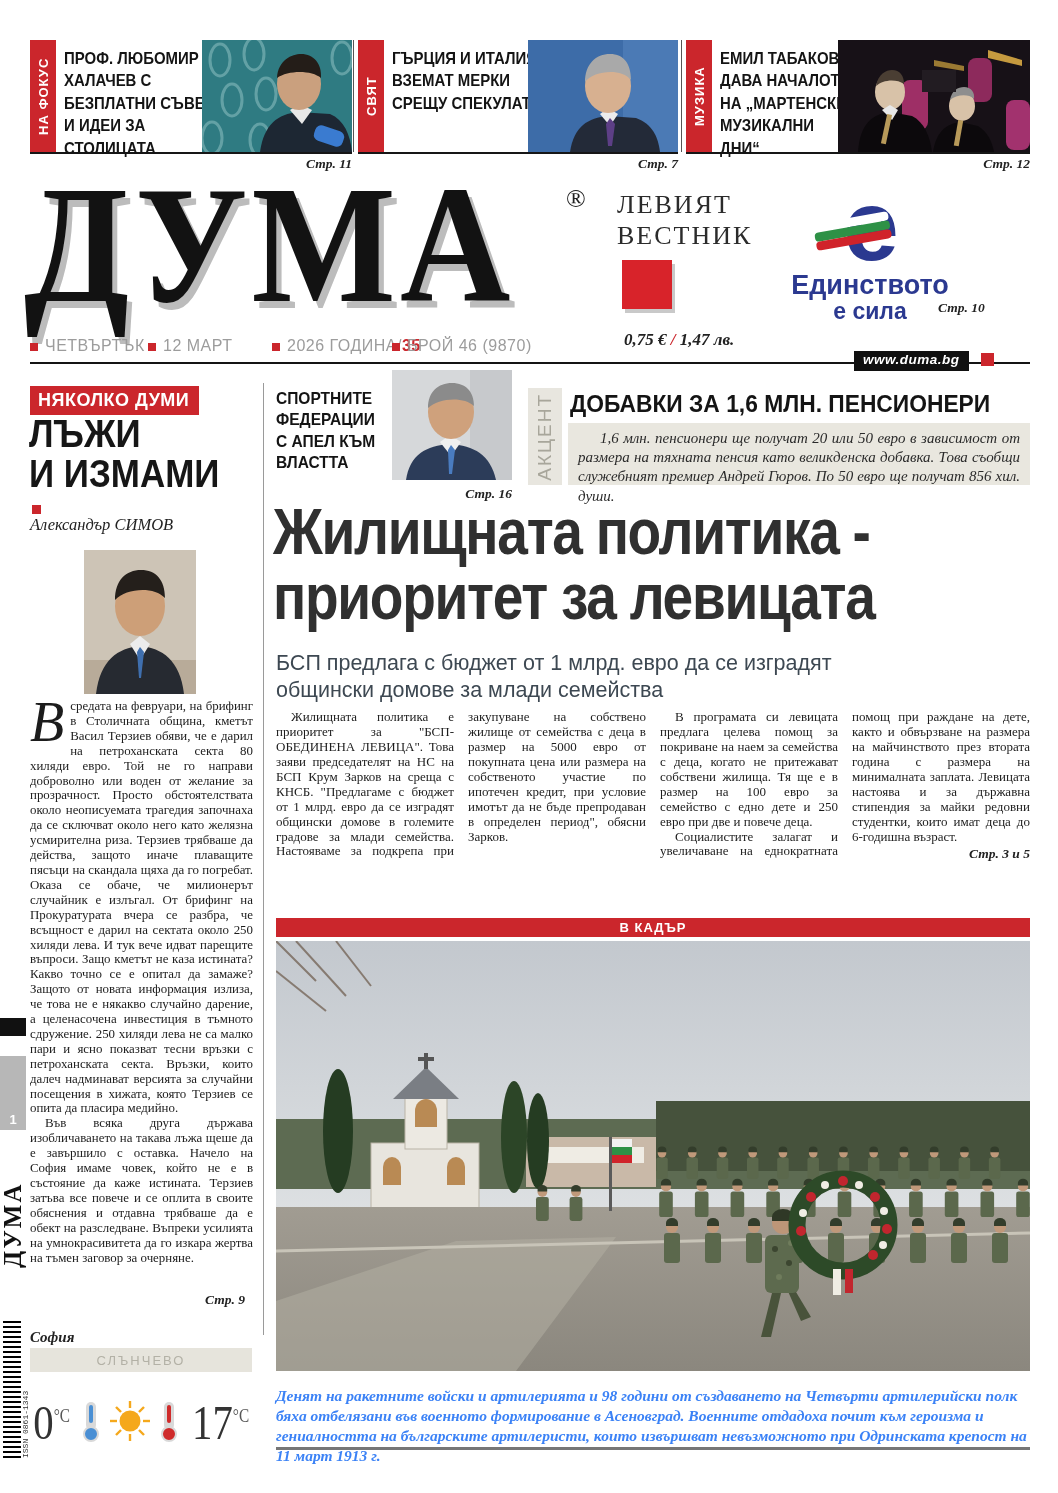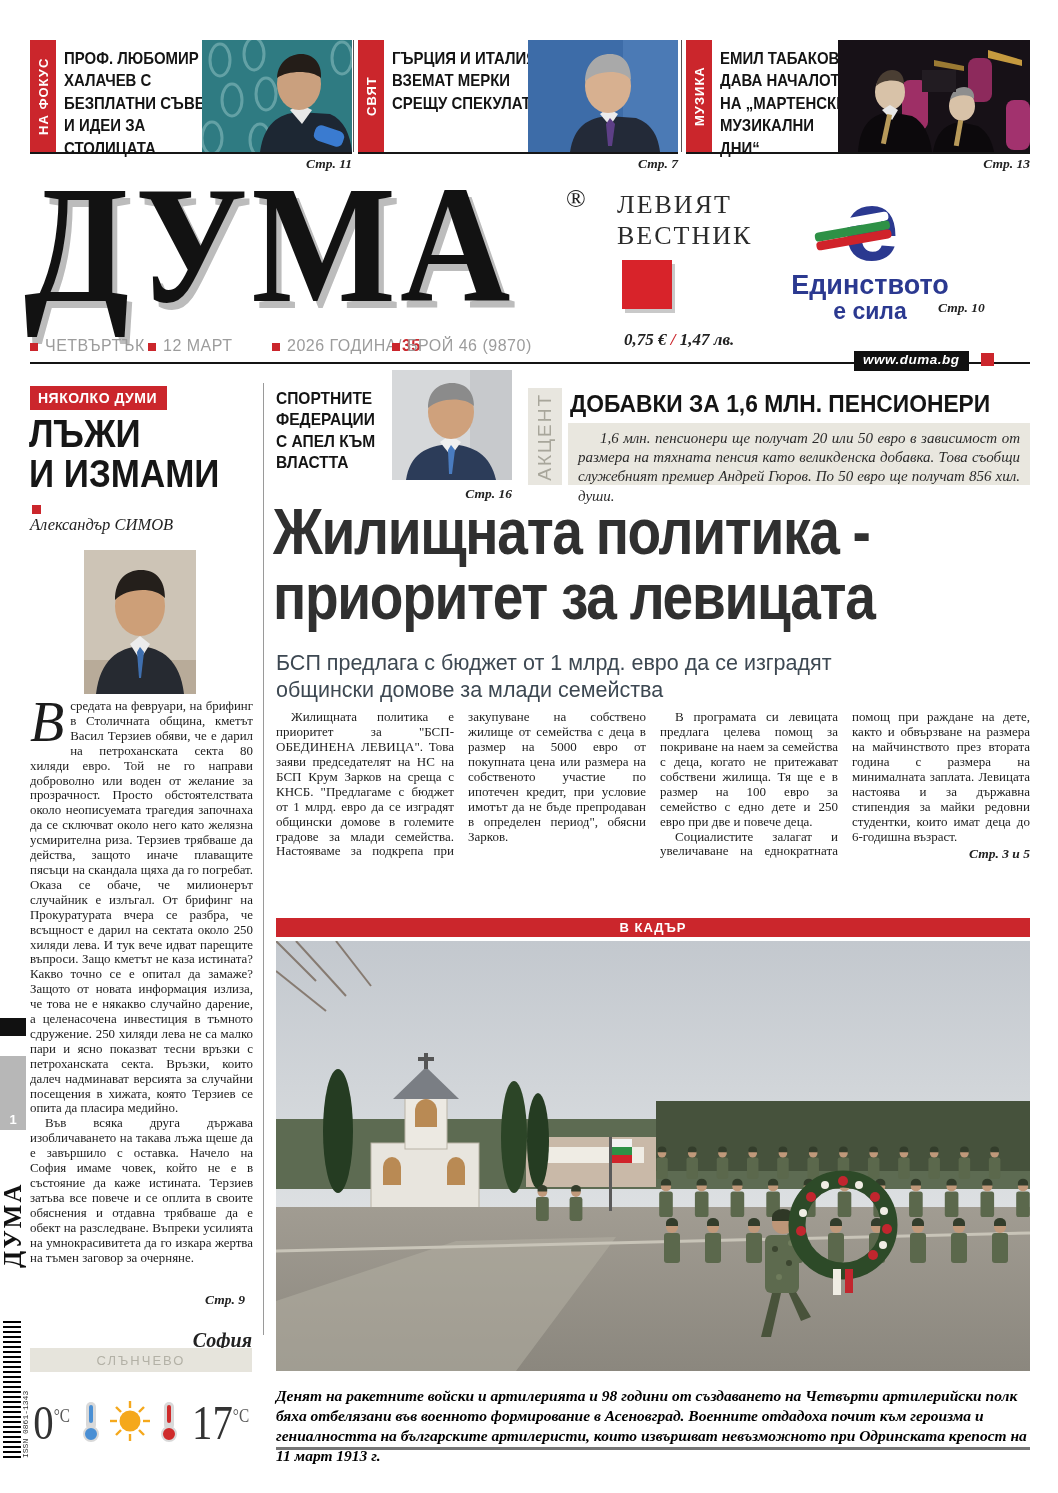--- a/index.html
+++ b/index.html
@@ -37,36 +37,36 @@
   .logo-ref{position:absolute;left:938px;top:300px;}
   .www{position:absolute;left:854px;top:351px;background:#101010;color:#fff;font-family:"Liberation Sans",sans-serif;
         font-weight:bold;font-style:italic;font-size:13.5px;padding:1px 9px 4px 9px;letter-spacing:.5px;z-index:3;}
   .www-sq{position:absolute;left:981px;top:353px;width:13px;height:13px;background:#cb262c;z-index:3;}
   .dateline{position:absolute;top:337px;font-family:Liberation Sans, sans-serif;font-size:16px;color:#9c9c9c;letter-spacing:.5px;}
   .dl-sq{display:inline-block;width:8px;height:8px;background:#cb262c;margin-right:7px;}
   .mast-rule{position:absolute;left:30px;top:362px;width:1000px;height:2px;background:#141414;}
 
   
   .oped-kicker{position:absolute;left:30px;top:386px;background:#cb262c;color:#fff;
-        font-family:"Liberation Sans",sans-serif;font-weight:bold;font-size:14px;letter-spacing:.5px;
+        font-family:"Liberation Sans",sans-serif;font-weight:bold;font-size:18px;letter-spacing:.5px;
         padding:4px 10px 4px 8px;}
   .oped-head{position:absolute;left:29px;top:414px;font-family:"Liberation Sans",sans-serif;font-weight:bold;
         font-size:38px;line-height:1.06;color:#161616;transform:scaleX(.92);transform-origin:left top;}
   .oped-bullet{position:absolute;left:32px;top:505px;width:9px;height:9px;background:#cb262c;}
   .byline{position:absolute;left:30px;top:515px;font-style:italic;font-size:16.5px;color:#222;}
   .oped-body{position:absolute;left:30px;top:699px;width:223px;height:592px;overflow:hidden;
         font-size:12.9px;line-height:1.155;text-align:justify;color:#1c1c1c;}
   .oped-body p{margin:0;}
   .oped-body p + p{text-indent:15px;}
   .dropcap{float:left;font-size:56px;line-height:.78;font-style:italic;padding:2px 6px 0 0;color:#1c1c1c;}
   .oped-ref{position:absolute;left:30px;top:1292px;width:215px;text-align:right;}
   .col-divider{position:absolute;left:263px;top:383px;width:1px;height:952px;background:#9a9a9a;}
 
   
-  .weather-city{position:absolute;left:30px;top:1329px;width:222px;text-align:right;font-weight:bold;font-style:italic;font-size:20px;color:#222;}
+  .weather-city{position:absolute;left:30px;top:1329px;width:222px;text-align:left;font-weight:bold;font-style:italic;font-size:15px;color:#222;}
   .weather-bar{position:absolute;left:30px;top:1348px;width:222px;height:24px;background:#e6e4dc;
         display:flex;align-items:center;justify-content:center;font-family:"Liberation Sans",sans-serif;
         font-size:13px;letter-spacing:2px;color:#b3b1a6;}
   .weather-row{position:absolute;left:30px;top:1378px;width:224px;height:90px;display:flex;align-items:center;justify-content:space-between;}
   .temp{font-family:"Liberation Serif",serif;font-size:48px;color:#333;line-height:1;transform:scaleX(.85);}
   .temp sup{font-size:18px;color:#555;}
   .thermo{width:10px;height:28px;border-radius:5px;background:#d9d9d9;position:relative;margin:0 6px 14px 6px;}
   .thermo::before{content:"";position:absolute;left:3px;top:3px;width:4px;height:18px;border-radius:2px;background:var(--tc);}
   .thermo::after{content:"";position:absolute;left:-3px;bottom:-12px;width:12px;height:12px;border-radius:50%;
         background:var(--tc);border:2px solid #d9d9d9;}
@@ -99,21 +99,21 @@
   .article .art-ref{text-align:right;text-indent:0;margin-top:2px;}
 
   
   .vkadr{position:absolute;left:276px;top:918px;width:754px;height:19px;background:#cb262c;
         display:flex;align-items:center;justify-content:center;color:#fff;
         font-family:"Liberation Sans",sans-serif;font-weight:bold;font-size:13px;letter-spacing:1px;}
   .main-photo{position:absolute;left:276px;top:941px;width:754px;height:430px;overflow:hidden;}
   .credit{position:absolute;left:276px;top:1373px;width:754px;text-align:right;
         font-family:"Liberation Sans",sans-serif;font-size:9px;color:#9a9a9a;letter-spacing:.5px;}
   .caption{position:absolute;left:276px;top:1386px;width:754px;font-weight:bold;font-style:italic;
-        font-size:15.5px;line-height:1.3;color:#000000;}
+        font-size:15.5px;line-height:1.3;color:#3b82f6;}
   .bottom-rule{position:absolute;left:276px;top:1447px;width:754px;height:3px;background:#767676;}
 
   
   .spine-black{position:absolute;left:0;top:1018px;width:26px;height:18px;background:#111;}
   .spine-gray{position:absolute;left:0;top:1056px;width:26px;height:74px;background:#b7b7b7;
         color:#fff;font-family:"Liberation Sans",sans-serif;font-weight:bold;font-size:13px;
         display:flex;align-items:flex-end;justify-content:center;padding-bottom:3px;box-sizing:border-box;}
   .spine-title{position:absolute;left:0;top:1140px;width:26px;height:170px;display:flex;align-items:center;justify-content:center;
         writing-mode:vertical-rl;transform:rotate(180deg);font-family:"Liberation Serif",serif;
         font-weight:bold;font-size:25px;letter-spacing:2px;color:#111;}
@@ -196,21 +196,21 @@
         <ellipse cx="124" cy="66" rx="13" ry="15" fill="#d8c2a8"></ellipse>
         <path d="M112,60 C114,50 120,47 126,47 C133,47 137,52 136,59 C130,53 118,55 112,60 Z" fill="#8e8e8e"></path>
         <rect x="46" y="74" width="5" height="30" fill="#b89a5a" transform="rotate(12 48 89)"></rect>
         <rect x="118" y="80" width="5" height="26" fill="#b89a5a" transform="rotate(10 120 93)"></rect>
         <path d="M150,10 l34,10 0,6 -34,-8 z" fill="#c59a3f"></path>
         <path d="M96,20 l30,6 0,5 -30,-5 z" fill="#9b7a33"></path>
         <rect x="84" y="30" width="34" height="22" fill="#221c22"></rect>
       </svg>
     </div>
   </div>
-  <div class="teaser-ref pageref" style="left:686px;width:344px;text-align:right;position:absolute;">Стр. 13</div>
+  <div class="teaser-ref pageref" style="left:686px;width:344px;text-align:right;position:absolute;">Стр. 12</div>
 
   <div class="mast-title">ДУМА</div>
   <div class="mast-reg">®</div>
   <div class="tagline">
     <div>ЛЕВИЯТ</div>
     <div>ВЕСТНИК</div>
   </div>
   <div class="red-square-big"></div>
 
   <div class="logo-mark">

